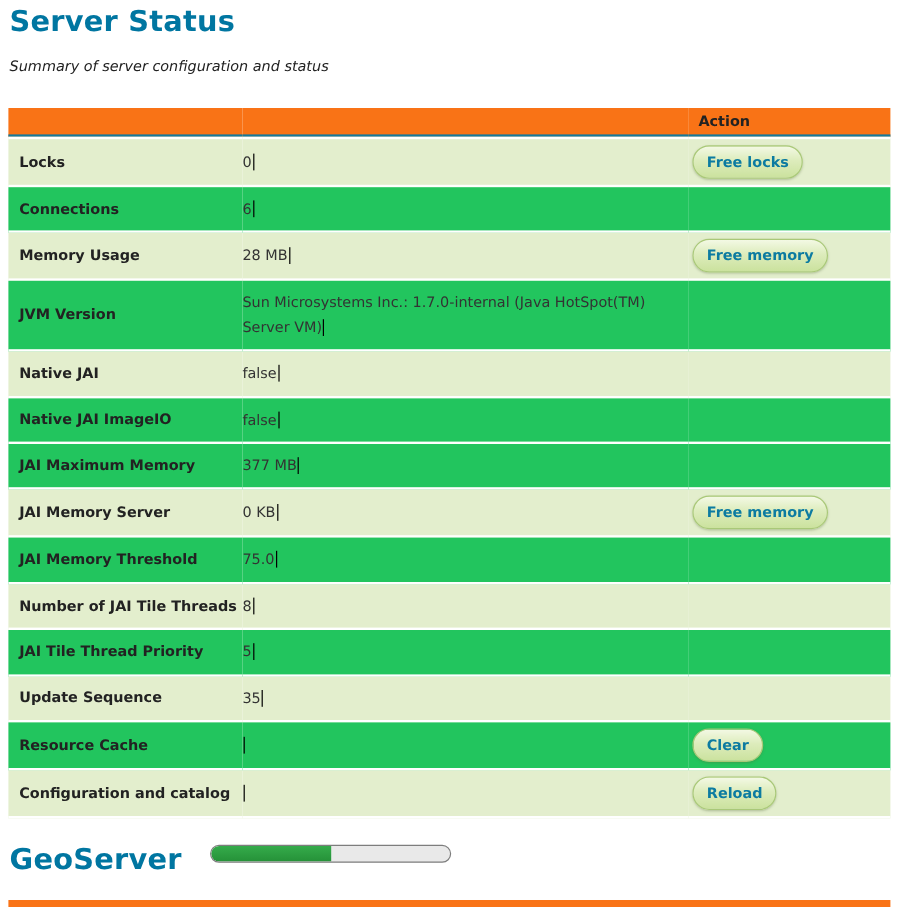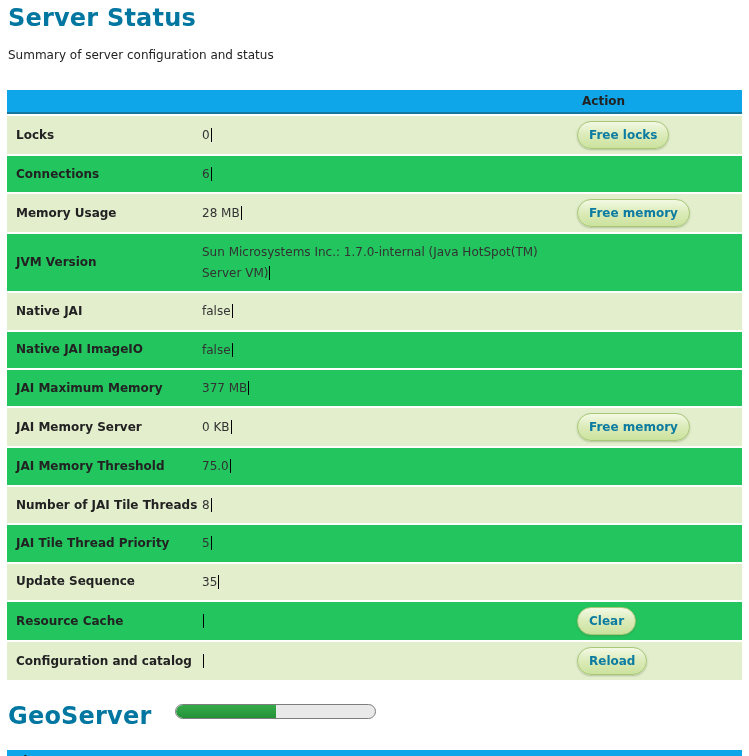--- a/index.html
+++ b/index.html
@@ -17,30 +17,31 @@
     font-size: 24px;
     font-weight: bold;
     margin: 0;
     padding: 2px 0 0 1px;
     letter-spacing: 0.2px;
   }
   .subtitle {
     margin: 16px 0 0 1px;
     font-size: 12px;
     color: #222222;
+    font-style: italic;
   }
 
   table.gs-table {
     border-collapse: separate;
     border-spacing: 0;
     width: 735px;
     margin-top: 28px;
   }
   table.gs-table thead th {
-    background: #0ea5e9;
+    background: #f97316;
     border-bottom: 2px solid #147a9c;
     padding: 4px 0 4px 8px;
     text-align: left;
     font-size: 12px;
     font-weight: bold;
     color: #222222;
     height: 22px;
   }
   table.gs-table tbody td {
     border-bottom: 2px solid #ffffff;

